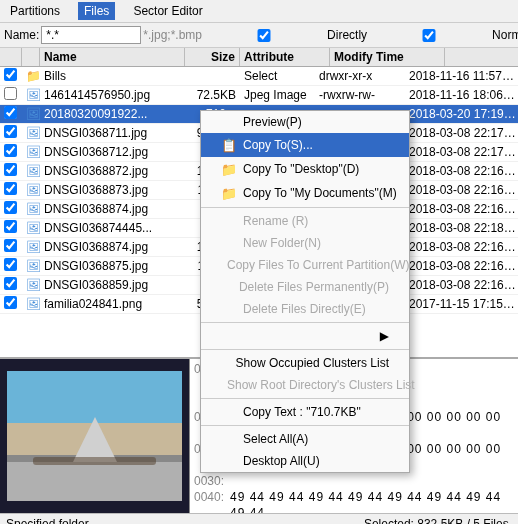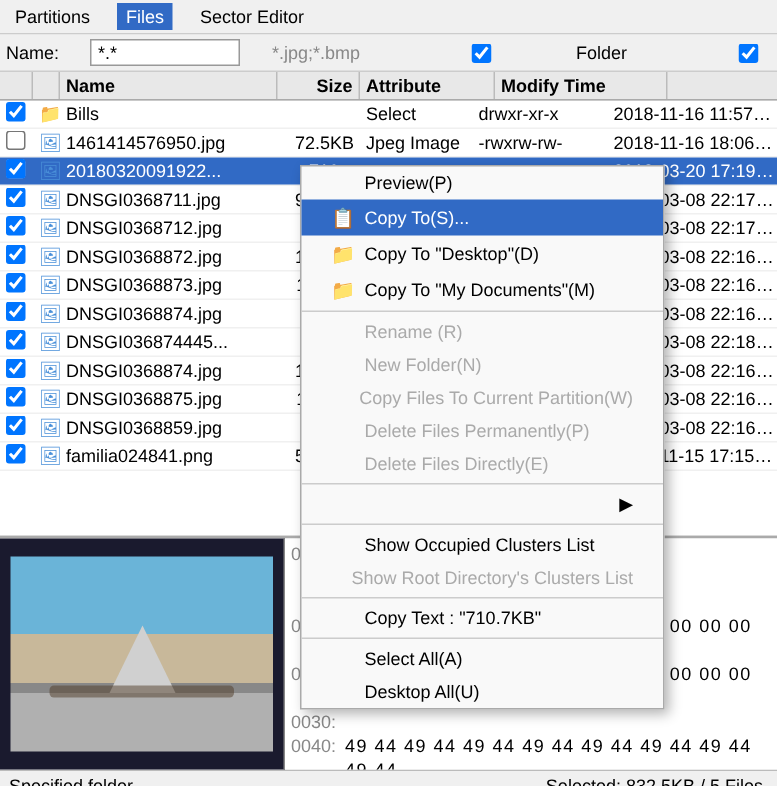--- a/index.html
+++ b/index.html
@@ -18,21 +18,21 @@
       padding: 2px 6px;
       cursor: pointer;
       color: #000;
     }
 
     
     .toolbar {
       display: flex;
       align-items: center;
       padding: 3px 4px;
-      gap: 21px;
+      gap: 2px;
       background: #f0f0f0;
       border-bottom: 1px solid #ccc;
     }
     .toolbar label { color: #000; }
     .toolbar input {
       border: 1px solid #999;
       padding: 1px 4px;
       width: 120px;
       background: white;
     }
@@ -160,21 +160,21 @@
       padding: 2px 6px;
       height: 20px;
     }
     .status-bar span { color: #000; }
 
     
     .context-menu {
       position: absolute;
       top: 110px;
       left: 200px;
-      width: 243px;
+      width: 210px;
       background: #f9f9f9;
       border: 1px solid #aaa;
       box-shadow: 3px 3px 8px rgba(0,0,0,0.3);
       z-index: 100;
     }
     .ctx-item {
       padding: 4px 20px;
       cursor: pointer;
       color: #000;
       display: flex;
@@ -196,21 +196,21 @@
   <span class="menu-item" style="background:#316AC5;color:white;">Files</span>
   <span class="menu-item">Sector Editor</span>
 </div>
 
 <div class="toolbar">
   <label>Name:</label>
   <input type="text" style="width: 100px;" value="*.*">
   <span style="color:#888;">*.jpg;*.bmp</span>
   <div class="checkbox-group">
     <input type="checkbox" checked="" style="">
-    <label>Folder</label>
+    <label>Directly</label>
   </div>
   <div class="checkbox-group">
     <input type="checkbox" checked="" style="">
     <label>Normal</label>
   </div>
 
 </div>
 
 <div class="file-list-container">
   <div class="file-list">

